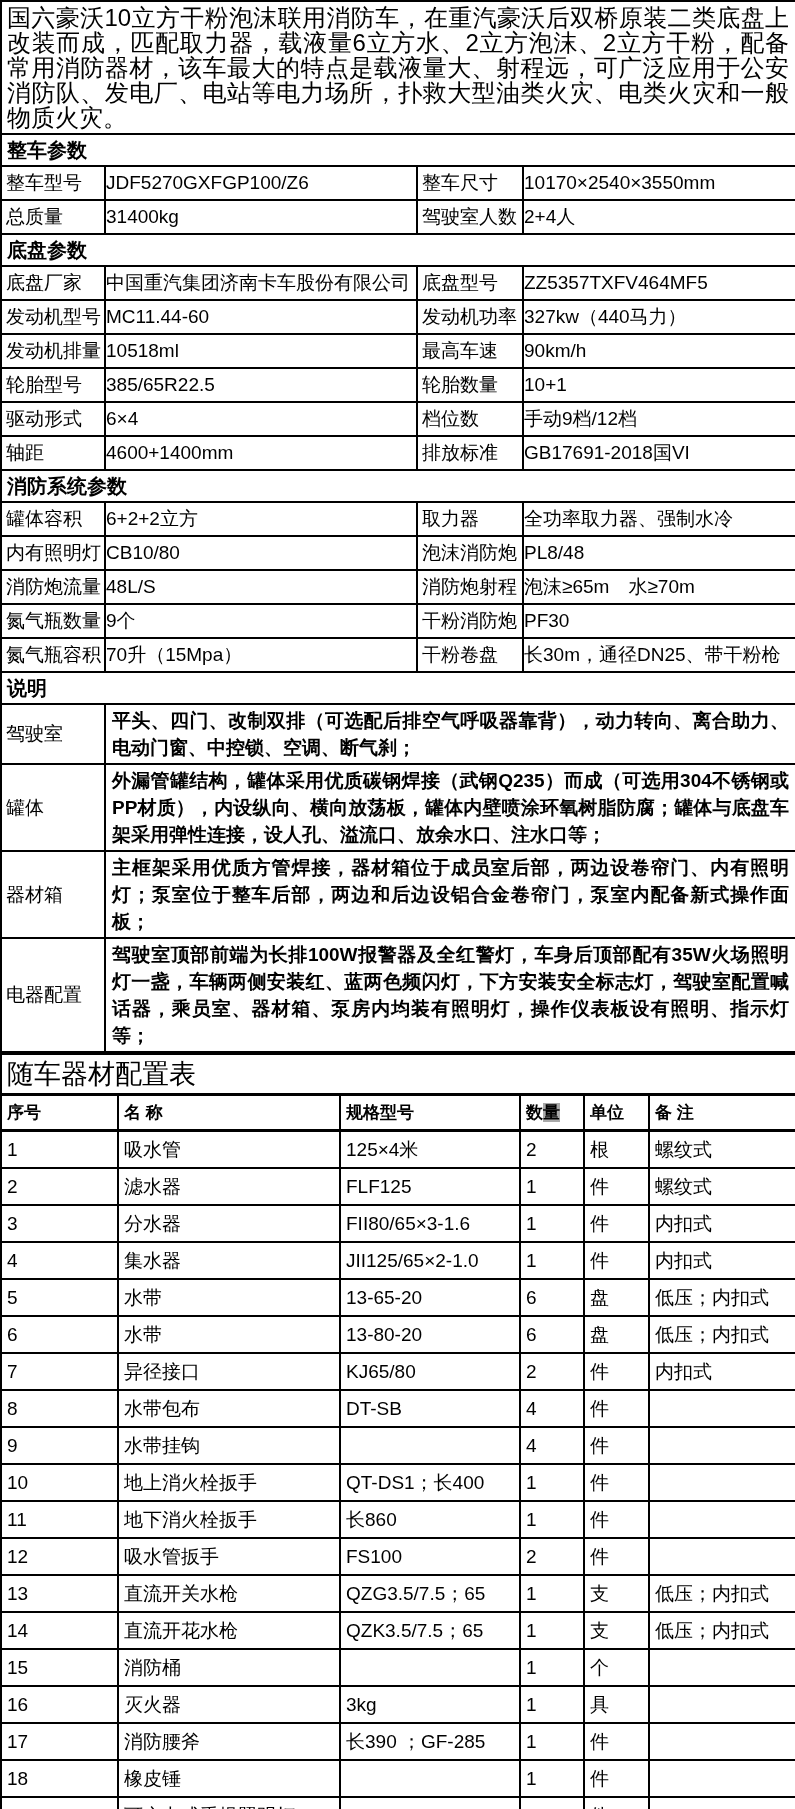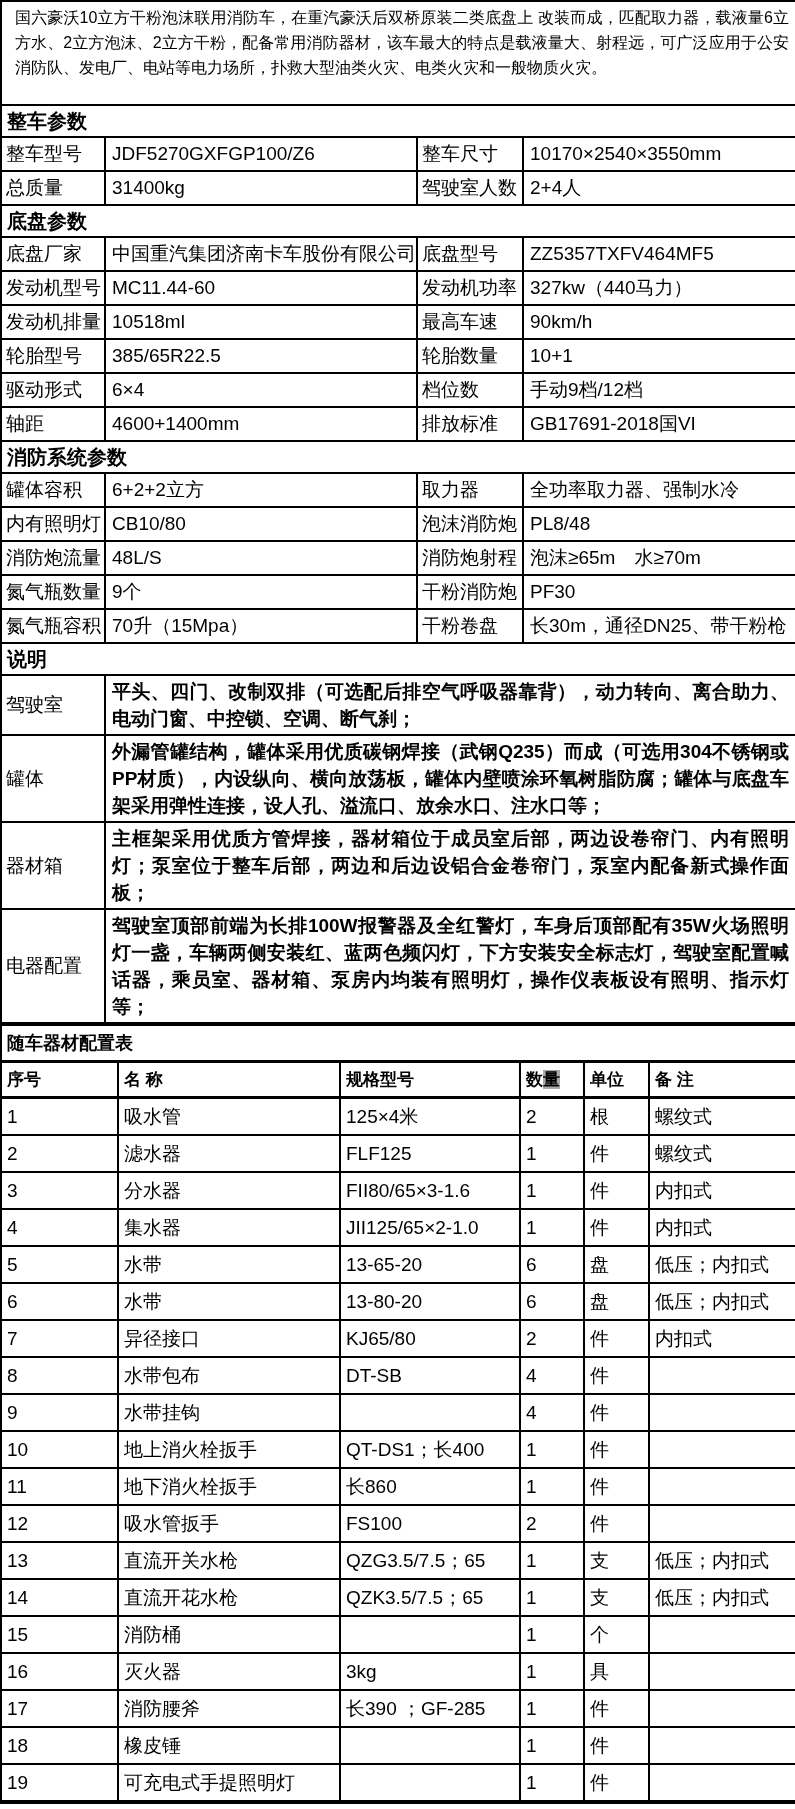--- a/index.html
+++ b/index.html
@@ -13,53 +13,53 @@
     border:2px solid #000;
     padding:1px 5px;
     font-size:19px;
     vertical-align:middle;
     overflow:hidden;
     word-break:break-all;
   }
   
   .intro-cell{
     height:96px;
-    font-size:16px;
+    font-size:24px;
     line-height:25px;
     text-align:justify;
-    padding:3px 6px 3px 13px;
+    padding:3px 6px 3px 5px;
     vertical-align:top;
   }
   
   .section-row td{
     height:28px;
     font-weight:bold;
     font-size:20px;
     border-top:2px solid #eab308;
     white-space:nowrap;
   }
   
   .pair-row td{height:30px;white-space:nowrap;}
   .label-cell{padding-left:4px;}
-  .value-cell{padding-left:6px;}
+  .value-cell{padding-left:0;}
   
   .note-row .note-text{
     line-height:27px;
     text-align:justify;
     padding:2px 6px;
     font-weight:bold;
   }
   #spec-table{border-bottom:none;}
   #spec-table tr:last-child td{border-bottom-width:0;}
   
   #equip-table{border-top:4px solid #000;border-bottom:4px solid #000;}
   .equip-title-row td{
     height:32px;
-    font-weight:bold;
-    font-size:18px;
+    font-weight:normal;
+    font-size:27px;
     border-bottom:3px solid #000;
     white-space:nowrap;
   }
   .equip-header-row td{
     height:31px;
     font-weight:bold;
     font-size:17px;
     border-bottom:3px solid #000;
     white-space:nowrap;
   }

